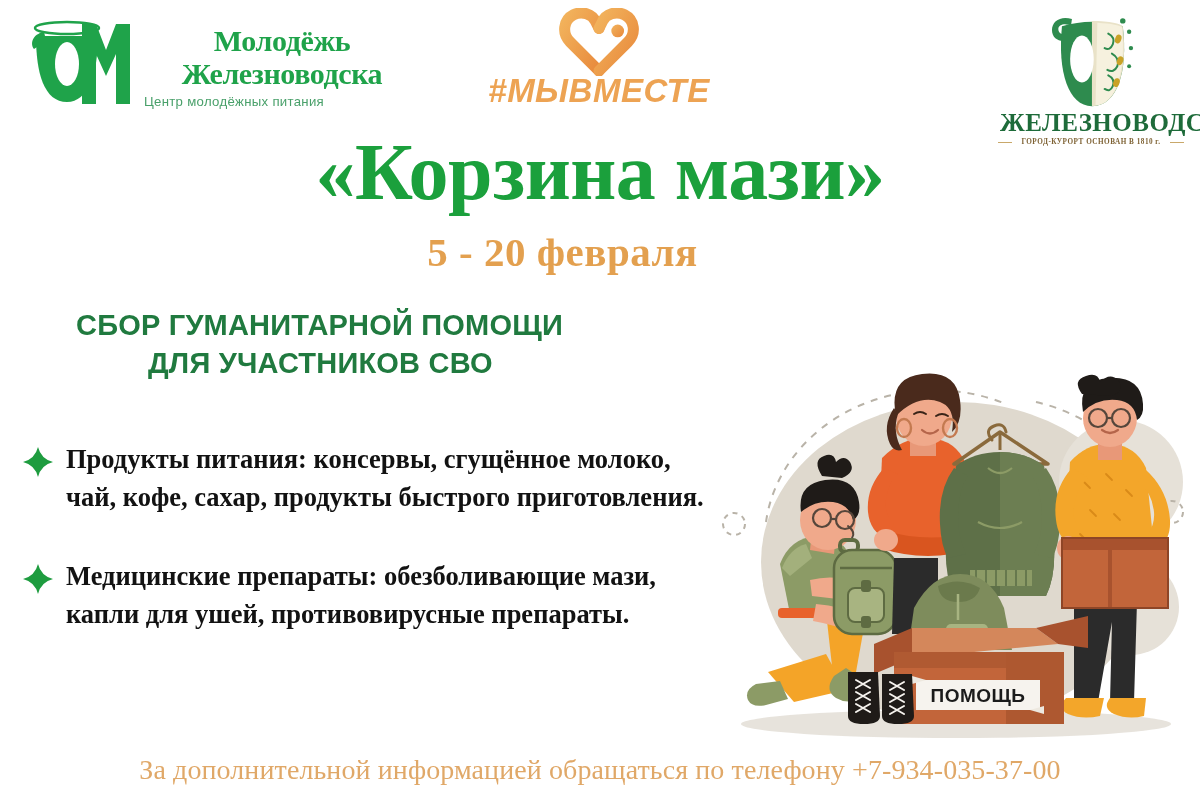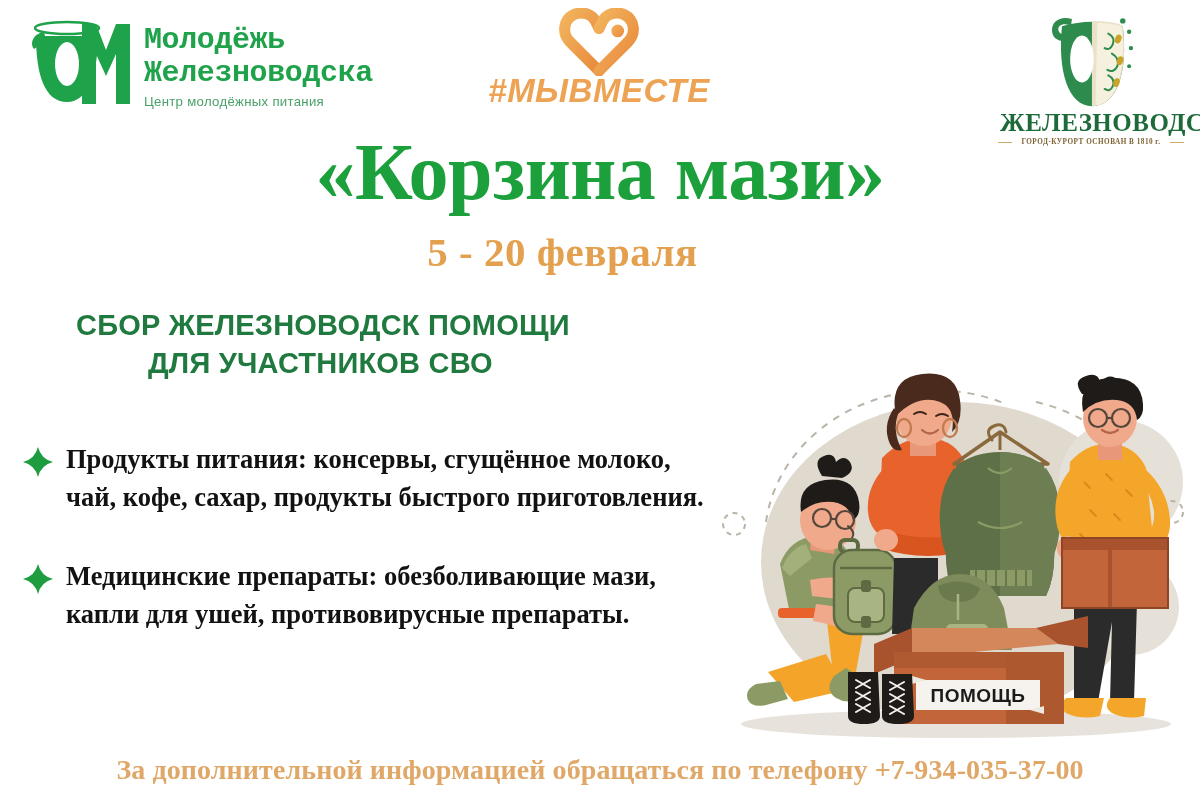--- a/index.html
+++ b/index.html
@@ -32,27 +32,28 @@
     width: 114px;
     height: 86px;
   }
   .logo-youth .wordmark {
     position: absolute;
     left: 122px;
     top: 6px;
     width: 276px;
   }
   .logo-youth .wm-line {
-    font-family: Liberation Mono, monospace;
+    font-family: Liberation Serif, serif;
     font-weight: 700;
     font-size: 30px;
     line-height: 33px;
     color: #1FA34A;
     letter-spacing: -0.4px;
     white-space: nowrap;
+    text-align: center;
   }
   .logo-youth .wm-sub {
     margin-top: 4px;
     font-family: "Liberation Sans", sans-serif;
     font-weight: 400;
     font-size: 13.2px;
     color: #49A06A;
     letter-spacing: 0.3px;
     white-space: nowrap;
   }
@@ -207,21 +208,21 @@
   }
 
   
   .footer {
     position: absolute;
     left: 0;
     top: 753px;
     width: 1200px;
     text-align: center;
     font-family: "Liberation Serif", serif;
-    font-weight: 700;
+    font-weight: 400;
     font-size: 28px;
     line-height: 34px;
     color: #E0A868;
     letter-spacing: 0.1px;
     white-space: nowrap;
   }
 
   
   .illustration {
     position: absolute;
@@ -298,21 +299,21 @@
       </svg>
     </div>
     <div class="city-name">ЖЕЛЕЗНОВОДСК</div>
     <div class="city-tag">ГОРОД-КУРОРТ ОСНОВАН В 1810 г.</div>
   </div>
 
   <div class="main-title">«Корзина мази»</div>
   <div class="date-line">5 - 20 февраля</div>
 
   <div class="subtitle">
-    <div class="l1">СБОР ЖЕЛЕЗНОВОДСК ПОМОЩИ</div>
+    <div class="l1">СБОР ГУМАНИТАРНОЙ ПОМОЩИ</div>
     <div class="l2">ДЛЯ УЧАСТНИКОВ СВО</div>
   </div>
 
   <div class="bullets">
 
     <div class="bullet-row">
       <span class="bullet-star">
         <svg viewBox="0 0 32 32" width="32" height="32">
           <path d="M16 1 Q19 13 31 16 Q19 19 16 31 Q13 19 1 16 Q13 13 16 1 Z" fill="#1E9C3F"></path>
         </svg>

